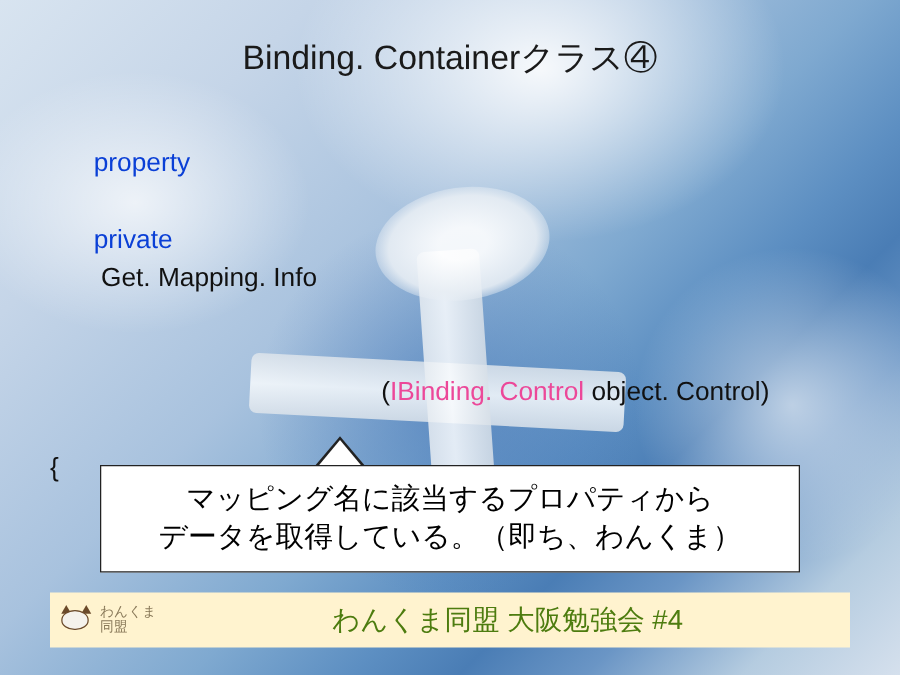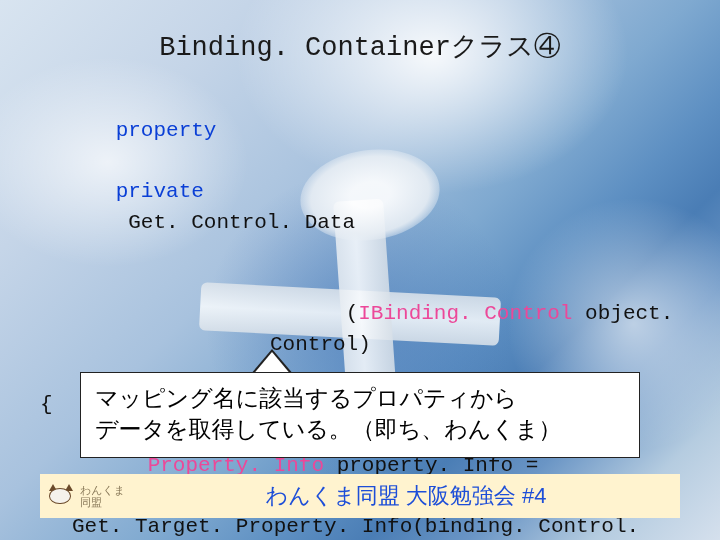--- a/index.html
+++ b/index.html
@@ -44,21 +44,20 @@
     width: 140px; height: 90px;
     background: radial-gradient(ellipse at center, #ffffff 20%, #e8eef4 60%, transparent 80%);
     border-radius: 50%;
     opacity: 0.9;
     transform: rotate(-8deg);
   }
   .slide {
     position: absolute;
     inset: 0;
     padding: 28px 40px 0 40px;
-    font-family: Liberation Mono, monospace;
   }
   .title {
     text-align: center;
     font-size: 27px;
     color: #1a1a1a;
     margin-bottom: 22px;
     font-weight: normal;
   }
   .code-block {
     font-size: 21px;
@@ -73,20 +72,21 @@
   .callout {
     position: absolute;
     left: 80px;
     top: 372px;
     width: 560px;
     background: #ffffff;
     border: 1.5px solid #222;
     padding: 10px 14px 12px 14px;
     font-size: 23px;
     line-height: 1.35;
+    text-align: center;
   }
   .callout-tail {
     position: absolute;
     left: 250px;
     top: 349px;
     width: 0; height: 0;
     border-left: 22px solid transparent;
     border-right: 22px solid transparent;
     border-bottom: 26px solid #222;
   }
@@ -141,42 +141,42 @@
   .cat-ear-r { right: 1px; }
   .logo-text {
     font-size: 11px;
     line-height: 1.1;
     color: #8a7a5a;
   }
   .footer-title {
     flex: 1;
     text-align: center;
     font-size: 22px;
-    color: #1d4ed8;
+    color: #4d7c0f;
     padding-right: 60px;
   }
 </style>
 </head>
 <body>
 
 <div class="bg-soft"></div>
 <div class="ribbon-h"></div>
 <div class="ribbon-v"></div>
 <div class="bow"></div>
 
 <div class="slide">
 
   <div class="title">Binding. Containerクラス④</div>
 
   <div class="code-block">
     <div class="code-line">
       <span class="kw-blue">property</span>
       <span> </span>
       <span class="kw-blue">private</span>
-      <span> Get. Control. Data</span>
+      <span> Get. Mapping. Info</span>
     </div>
     <div class="code-line align-param">
       <span>(</span><span class="kw-teal">IBinding. Control</span><span> object. Control)</span>
     </div>
     <div class="code-line">{</div>
     <div class="code-line indent1">
       <span class="kw-teal">Property. Info</span><span> property. Info =</span>
     </div>
     <div class="code-line indent1">Get. Target. Property. Info(binding. Control. Mapping. Name);</div>
     <div class="code-line indent1">

